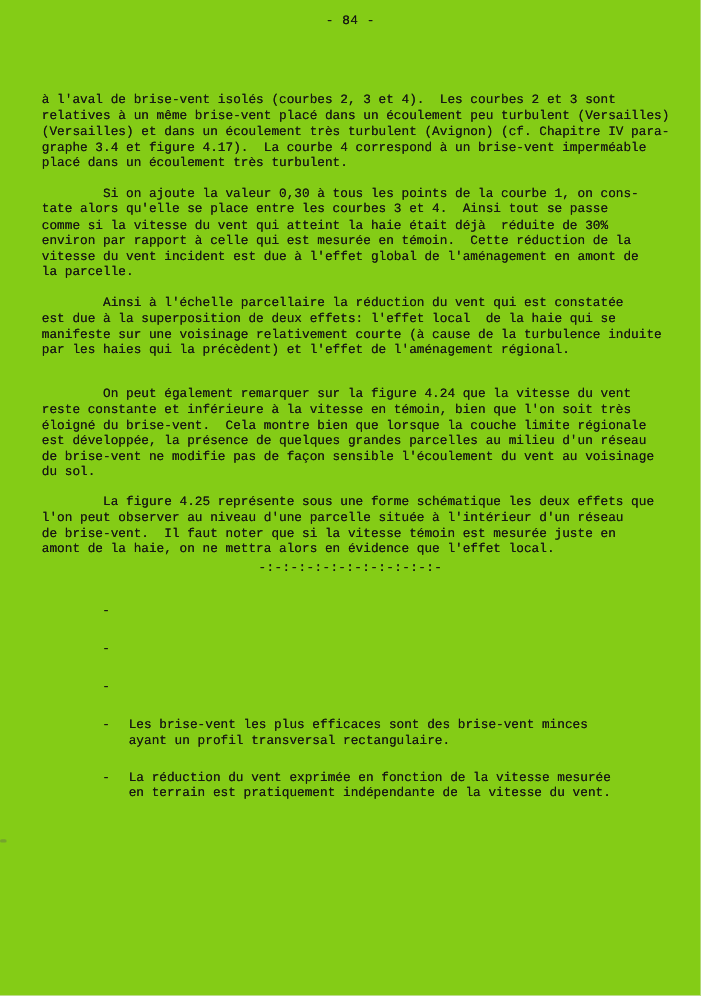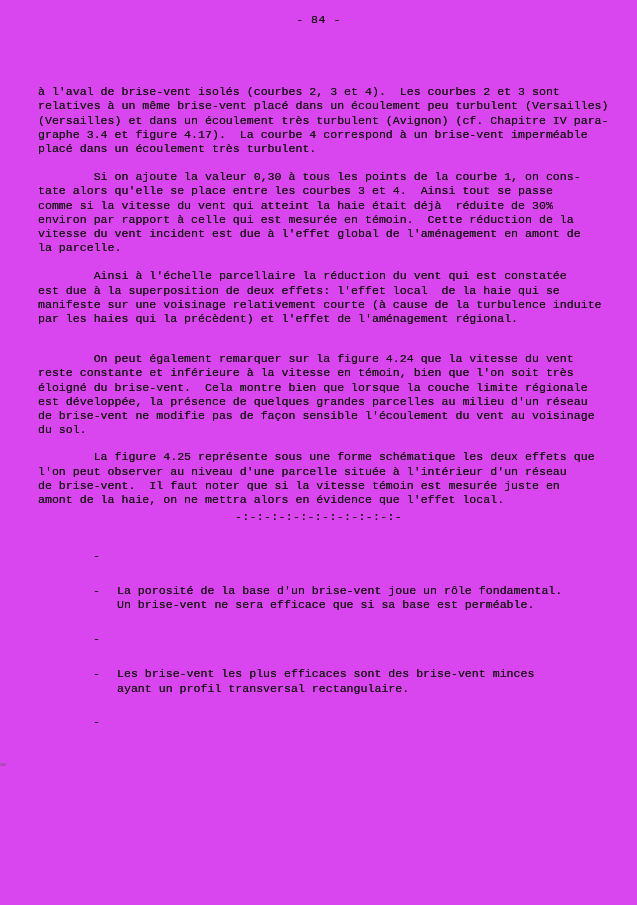--- a/index.html
+++ b/index.html
@@ -1,21 +1,21 @@
 <!DOCTYPE html>
 <html lang="fr"><head>
 <meta charset="utf-8">
 <style>
   html, body { margin: 0; padding: 0; background: #e9e9e7; }
   .page {
     position: relative;
     width: 637px;
     height: 905px;
     margin: 0 auto;
-    background: #d946ef;
+    background: #84cc16;
     box-sizing: border-box;
     padding: 13px 26px 0 38px;
     overflow: hidden;
     font-family: "Liberation Mono", "DejaVu Sans Mono", monospace;
     font-size: 11.6px;
     line-height: 14.2px;
     color: #171614;
     text-shadow: 0 0 0.55px rgba(20,18,15,0.85);
   }
   .centered {
@@ -98,33 +98,33 @@
 
 
   <div class="retain-underline centered">-:-:-:-:-:-:-:-:-:-:-:-</div>
 
   <div class="bullet b1">
     <span class="bullet-marker">-</span>
   </div>
 
   <div class="bullet b2">
     <span class="bullet-marker">-</span>
-    <span class="bullet-text">La porosité de la base d'un brise-vent joue un rôle fondamental.
-Un brise-vent ne sera efficace que si sa base est perméable.</span>
   </div>
 
   <div class="bullet b3">
     <span class="bullet-marker">-</span>
   </div>
 
   <div class="bullet b4">
     <span class="bullet-marker">-</span>
     <span class="bullet-text">Les brise-vent les plus efficaces sont des brise-vent minces
 ayant un profil transversal rectangulaire.</span>
   </div>
 
   <div class="bullet b5">
     <span class="bullet-marker">-</span>
+    <span class="bullet-text">La réduction du vent exprimée en fonction de la vitesse mesurée
+en terrain est pratiquement indépendante de la vitesse du vent.</span>
   </div>
 
   <div class="scan-smudge"></div>
 
 </div>
 
 </body></html>

